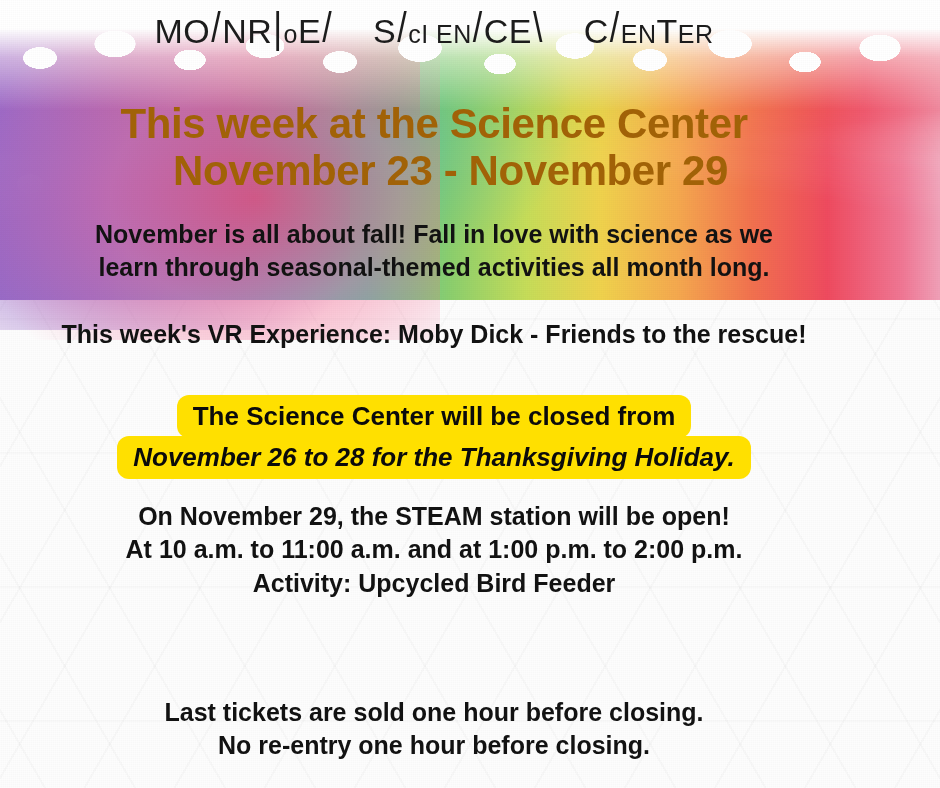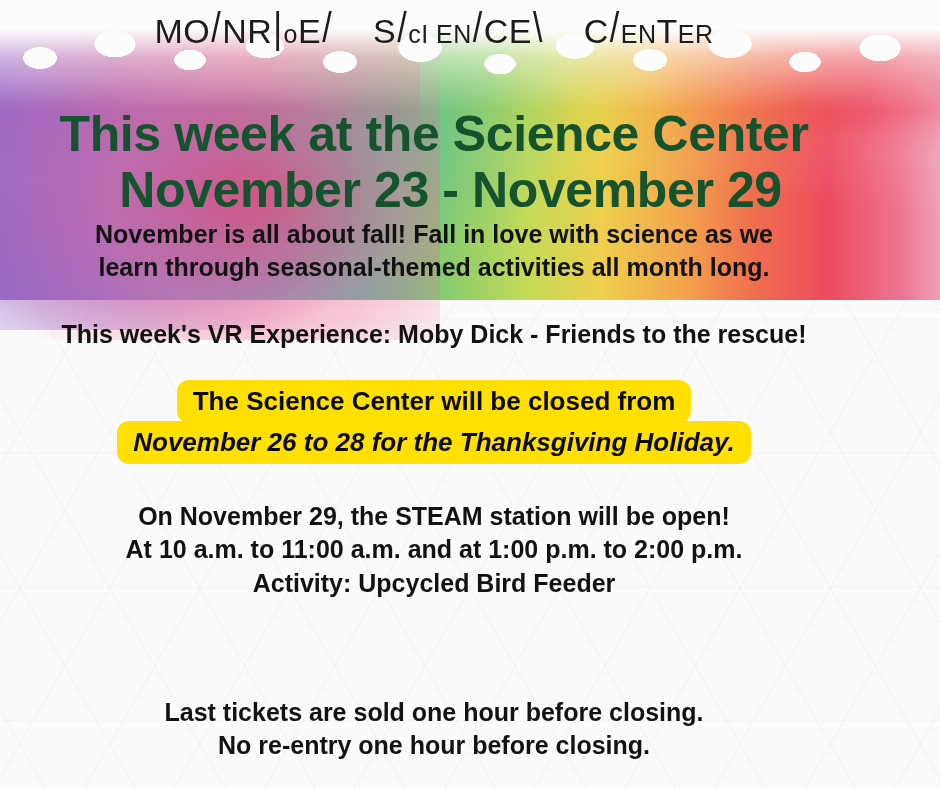--- a/index.html
+++ b/index.html
@@ -251,46 +251,46 @@
     transform: scaleY(1.25);
     transform-origin: center bottom;
     padding: 0 1px;
   }
 
   
   .headline {
     position: absolute;
     top: 72px;
     left: 0; right: 0;
-    font-size: 50px;
+    font-size: 42px;
     font-weight: bold;
     line-height: 1.12;
     letter-spacing: -0.4px;
-    color: #14532d;
+    color: #a16207;
   }
   .headline .l2 { display: block; margin-left: 33px; }
 
   
   .block {
     position: absolute;
     left: 0; right: 0;
     font-size: 25px;
     font-weight: bold;
     line-height: 1.32;
     color: #121212;
   }
   .block span { display: block; }
 
   .intro     { top: 218px; padding: 0 76px; }
   .vr        { top: 318px; }
 
   
   .notice {
     position: absolute;
-    top: 380px;
+    top: 395px;
     left: 0; right: 0;
     font-size: 26px;
     font-weight: bold;
     line-height: 1.0;
     color: #0b0b0b;
   }
   .notice .hl {
     display: table;
     margin: 0 auto;
     background: #FFE000;

